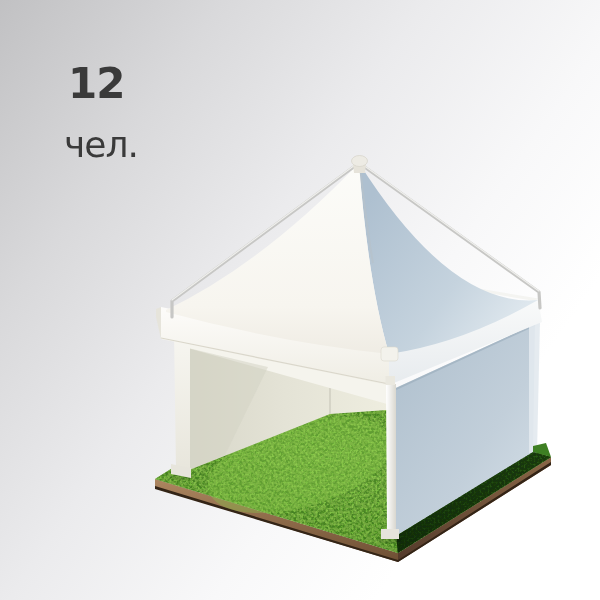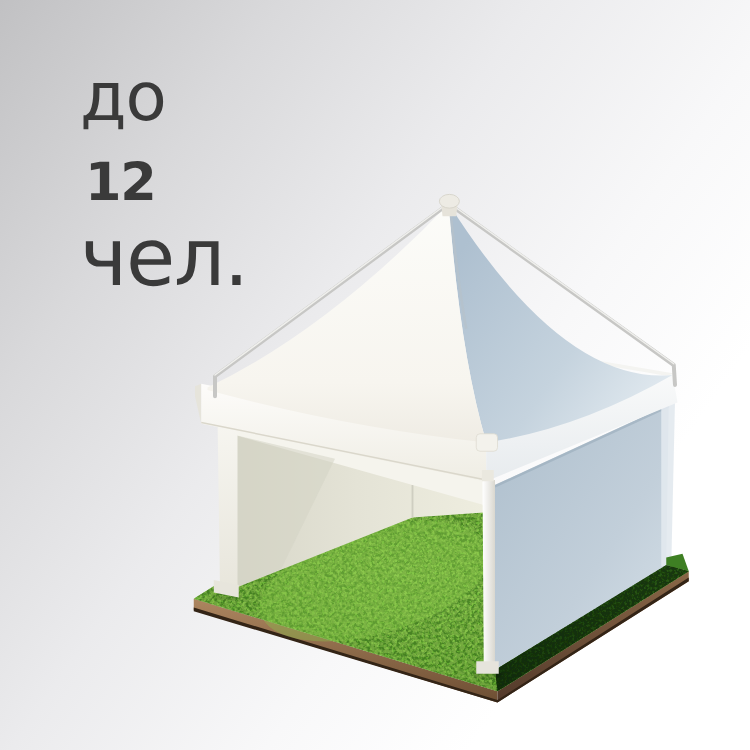--- a/index.html
+++ b/index.html
@@ -8,27 +8,26 @@
     position:relative;
     background:linear-gradient(125deg,#c1c1c3 0%,#d9d9db 22%,#ebebed 42%,#f8f8f9 62%,#ffffff 78%);
   }
   .scene{position:absolute;left:0;top:0;width:600px;height:600px;}
   .capacity{
     position:absolute;left:64px;top:51px;
     color:#3a3a3a;letter-spacing:-1px;z-index:5;
   }
   .cap-line1{font-size:54px;line-height:54px;font-weight:400;margin:0 0 8px 0;}
   .cap-line2{font-size:42px;line-height:66px;font-weight:700;margin:0 0 2px 4px;}
-  .cap-line3{font-size:64px;line-height:52px;font-weight:400;margin:0;}
+  .cap-line3{font-size:36px;line-height:52px;font-weight:400;margin:0;}
 </style>
 </head>
 <body>
 
 <div class="capacity">
-  <div class="cap-line1">до</div>
   <div class="cap-line2">12</div>
   <div class="cap-line3">чел.</div>
 </div>
 
 <svg class="scene" viewBox="0 0 600 600" aria-hidden="true">
   <defs>
     <radialGradient id="grassRad" cx="0.45" cy="0.45" r="0.8">
       <stop offset="0" stop-color="#7ec345"></stop>
       <stop offset="0.55" stop-color="#63ab31"></stop>
       <stop offset="1" stop-color="#4d9226"></stop>

